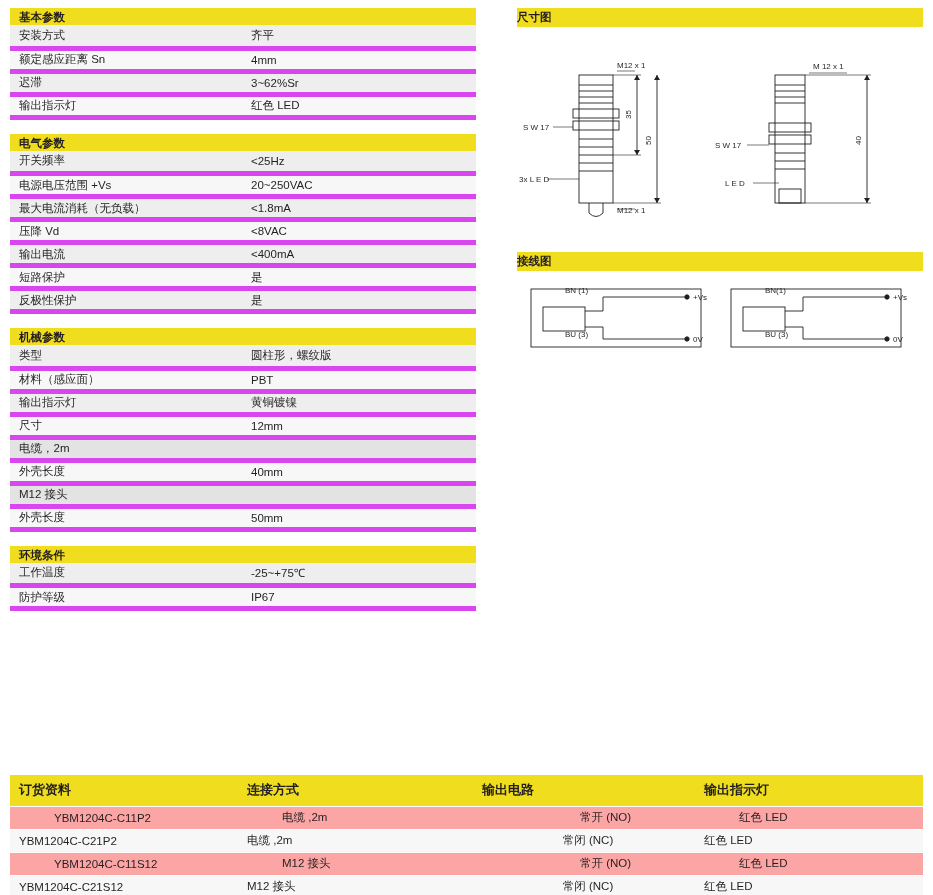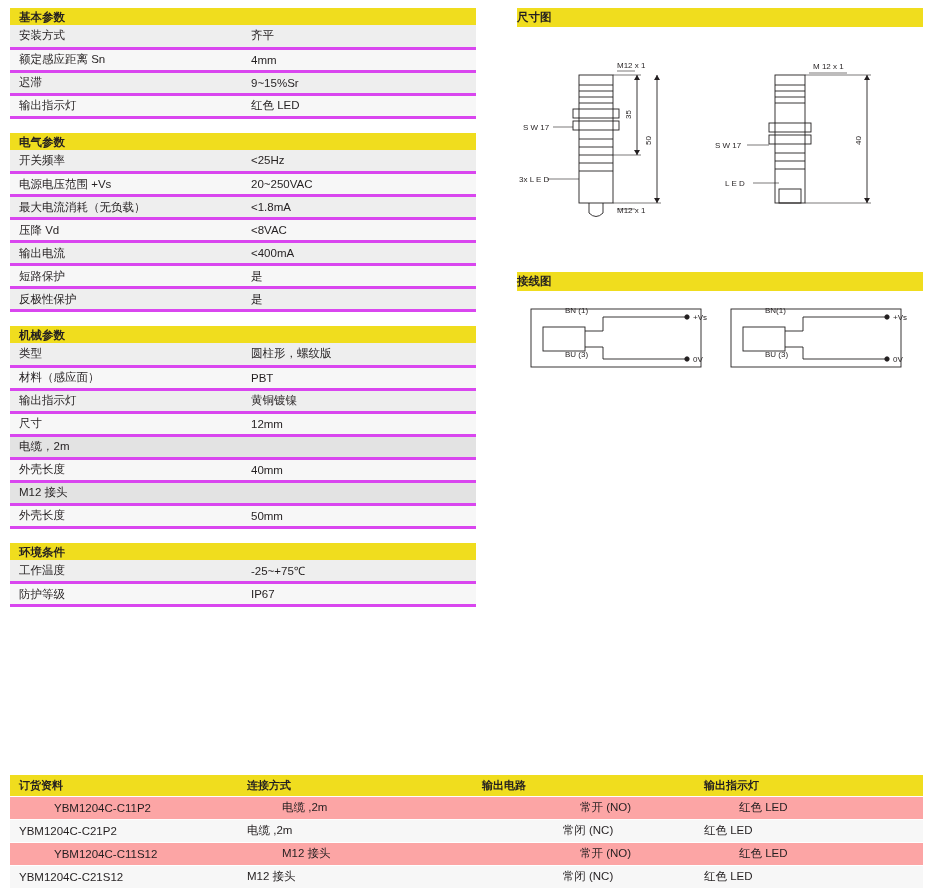--- a/index.html
+++ b/index.html
@@ -26,21 +26,21 @@
   }
   table.spec {
     width: 100%;
     border-collapse: collapse;
     font-size: 11.5px;
   }
   table.spec td {
     height: 23px;
     padding: 0 0 0 9px;
     vertical-align: middle;
-    border-bottom: 3px solid #d946ef;
+    border-bottom: 5px solid #d946ef;
   }
   table.spec td.k { width: 232px; }
   table.spec tr.odd td { background: #eeeeee; }
   table.spec tr.even td { background: #f7f7f7; }
   table.spec tr.full td { background: #e3e3e3; }
   .sec-gap { height: 14px; }
 
   
   .right-col { position: absolute; left: 517px; top: 8px; width: 406px; }
   .right-header {
@@ -57,25 +57,25 @@
 
   
   .order-wrap { position: absolute; left: 10px; top: 775px; width: 913px; }
   table.order {
     width: 100%;
     border-collapse: collapse;
     font-size: 11.5px;
   }
   table.order th {
     background: #f0dd1e;
-    height: 21px;
+    height: 31px;
     font-weight: bold;
     text-align: left;
     padding-left: 9px;
-    font-size: 11px;
+    font-size: 13px;
     border-bottom: 1px solid #ffffff;
   }
   table.order td {
     height: 23px;
     padding-left: 9px;
     vertical-align: middle;
     border-bottom: 1px solid #ffffff;
   }
   table.order tr.odd td { background: #fca5a5; padding-left: 44px; }
   table.order tr.even td { background: #f7f7f7; }
@@ -97,21 +97,21 @@
           <tr class="odd">
         <td class="k">安装方式</td>
         <td class="v">齐平</td>
       </tr>
       <tr class="even">
         <td class="k">额定感应距离 Sn</td>
         <td class="v">4mm</td>
       </tr>
       <tr class="odd">
         <td class="k">迟滞</td>
-        <td class="v">9~15%Sr</td>
+        <td class="v">3~62%Sr</td>
       </tr>
       <tr class="even">
         <td class="k">输出指示灯</td>
         <td class="v">红色 LED</td>
       </tr>
     </tbody>
       </table>
 
     <div class="sec-gap"></div>
 
@@ -281,21 +281,21 @@
           <text x="134" y="118" transform="rotate(-90 134 118)">50</text>
 
           <text x="296" y="42">M 12 x 1</text>
           <text x="198" y="121">S W 17</text>
           <text x="208" y="159">L E D</text>
           <text x="344" y="118" transform="rotate(-90 344 118)">40</text>
         </g>
       </svg>
     </div>
 
-    <div class="right-header" style="margin-top:20px;">接线图</div>
+    <div class="right-header" style="margin-top:0;">接线图</div>
 
     <div class="wire-area">
       <svg width="406" height="100" viewBox="0 0 406 100">
         <g stroke="#231f20" fill="none" stroke-width="0.9">
 
           <rect x="14" y="18" width="170" height="58"></rect>
           <rect x="26" y="36" width="42" height="24"></rect>
 
           <path d="M68 40 L86 40 L86 26 L168 26"></path>
 

